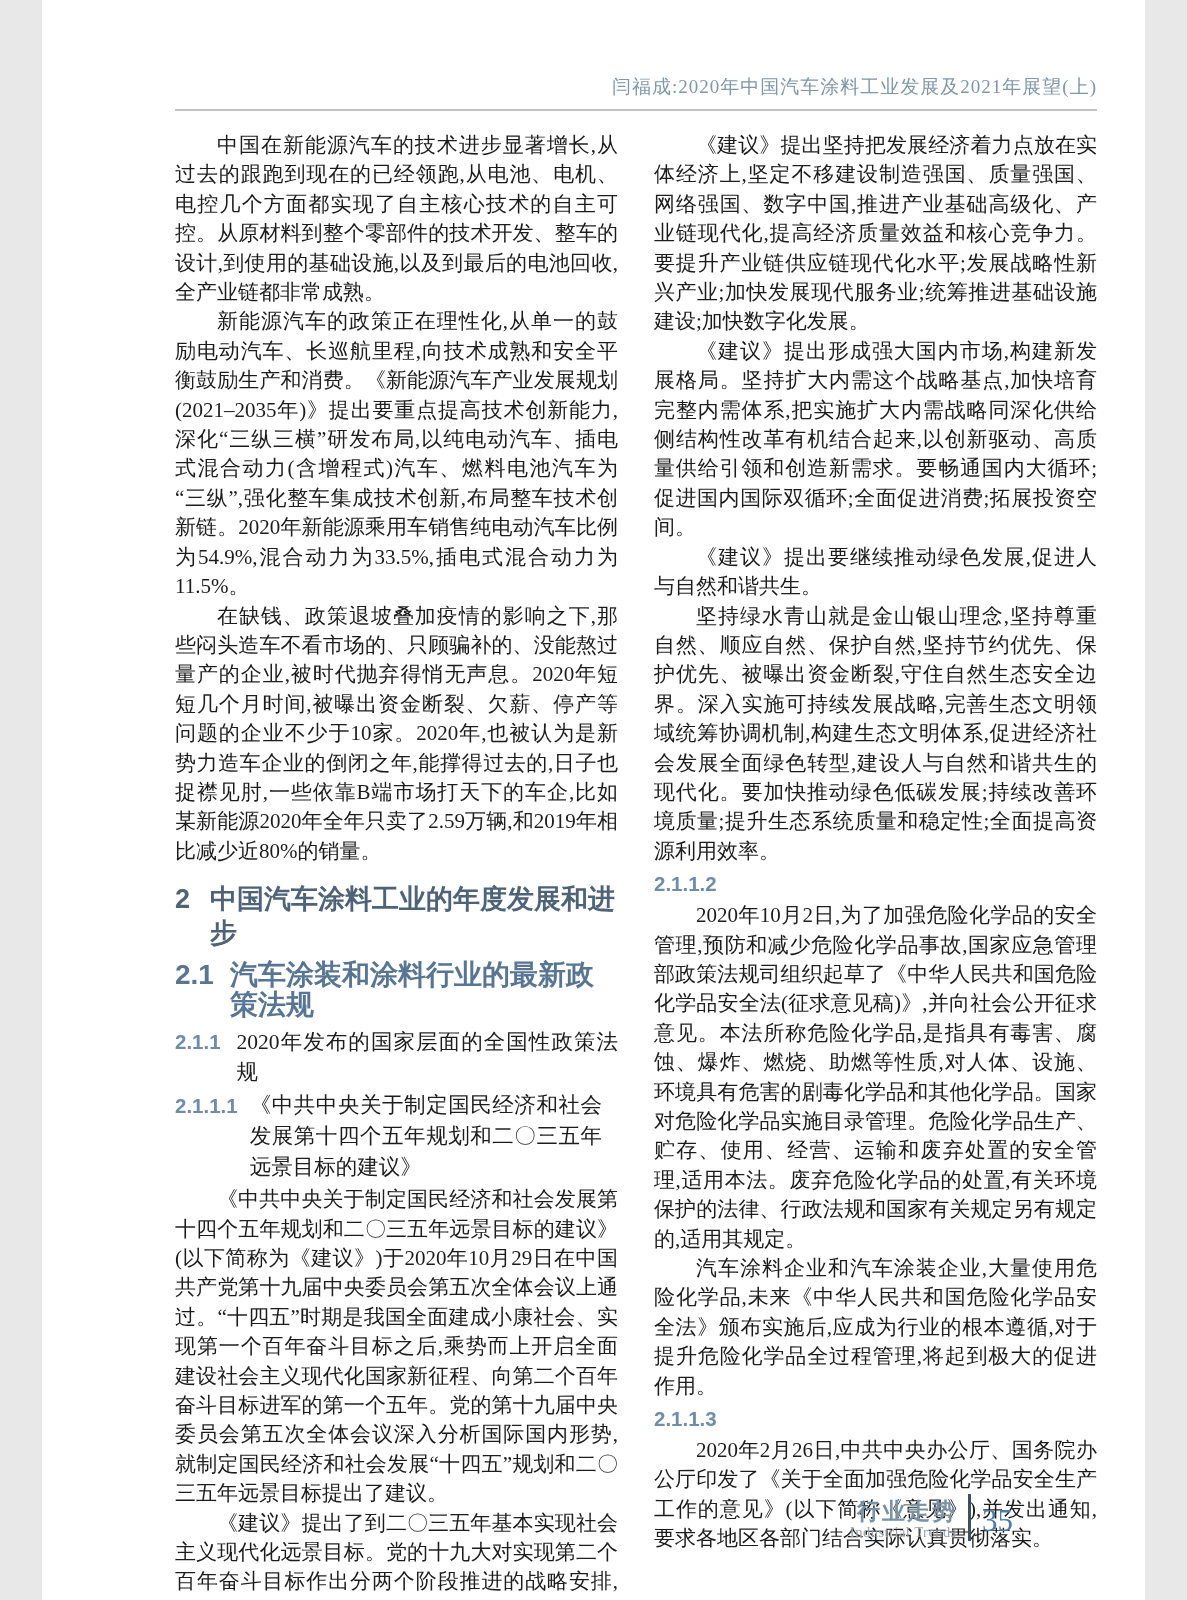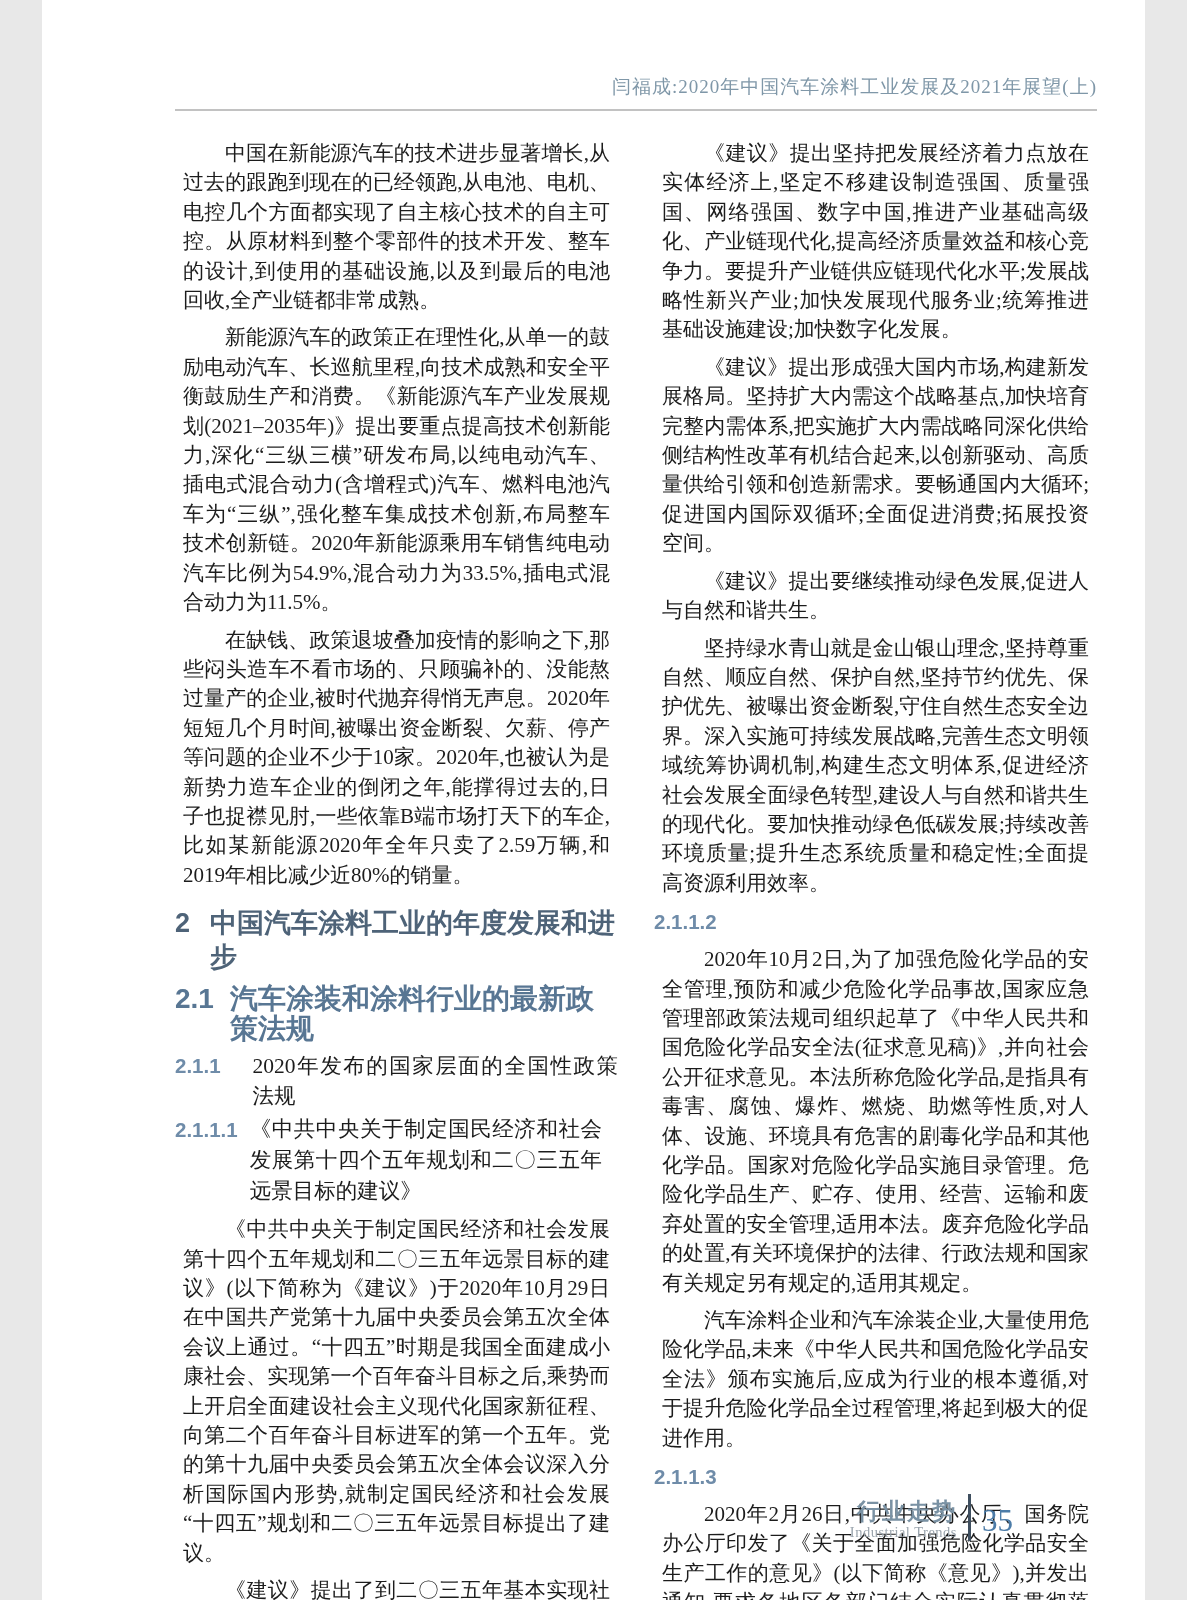--- a/index.html
+++ b/index.html
@@ -21,21 +21,21 @@
     padding-bottom:9px;
     border-bottom:2px solid #c2c2c2;
   }
   
   .content{
     position:absolute;top:131px;left:133px;width:922px;
     display:flex;gap:36px;
   }
   .col{width:443px;}
   .para{
-    margin:8px;
+    margin:0;
     font-size:21px;line-height:29.4px;
     text-align:justify;
     text-justify:inter-ideograph;
     text-indent:2em;
   }
   .para.no-indent{text-indent:0;}
   
   .h1{
     margin:16px 0 10px 0;
     font-family:"Liberation Sans","DejaVu Sans",sans-serif;
@@ -46,21 +46,21 @@
   .h2{
     margin:3px 0 7px 0;
     font-family:"Liberation Sans","DejaVu Sans",sans-serif;
     font-weight:bold;font-size:28px;line-height:30px;
     color:#587693;
     display:flex;gap:16px;
   }
   .h3{
     margin:3px 0 3px 0;
     font-size:21.5px;line-height:30px;
-    display:flex;gap:32px;justify-content:center;
+    display:flex;gap:16px;justify-content:center;
   }
   .h4{
     margin:2px 16px 2px 0;
     font-size:21.5px;line-height:31px;
     display:flex;gap:12px;
   }
   .num-blue{
     font-family:"Liberation Sans","DejaVu Sans",sans-serif;
     font-weight:600;font-size:20.5px;
     color:#6f8ca9;

